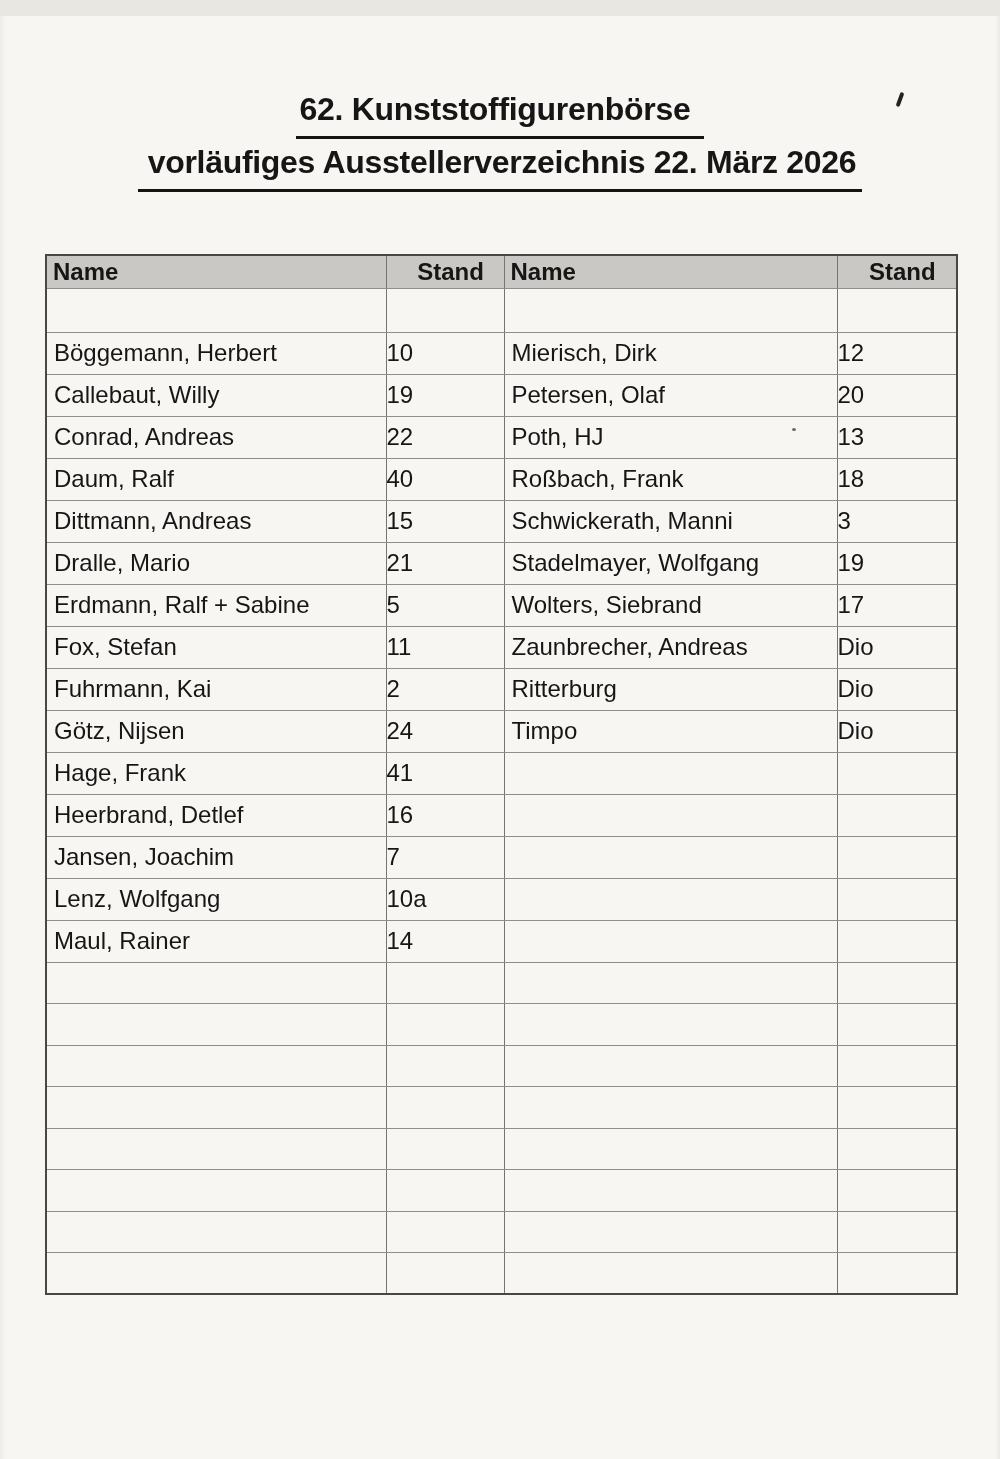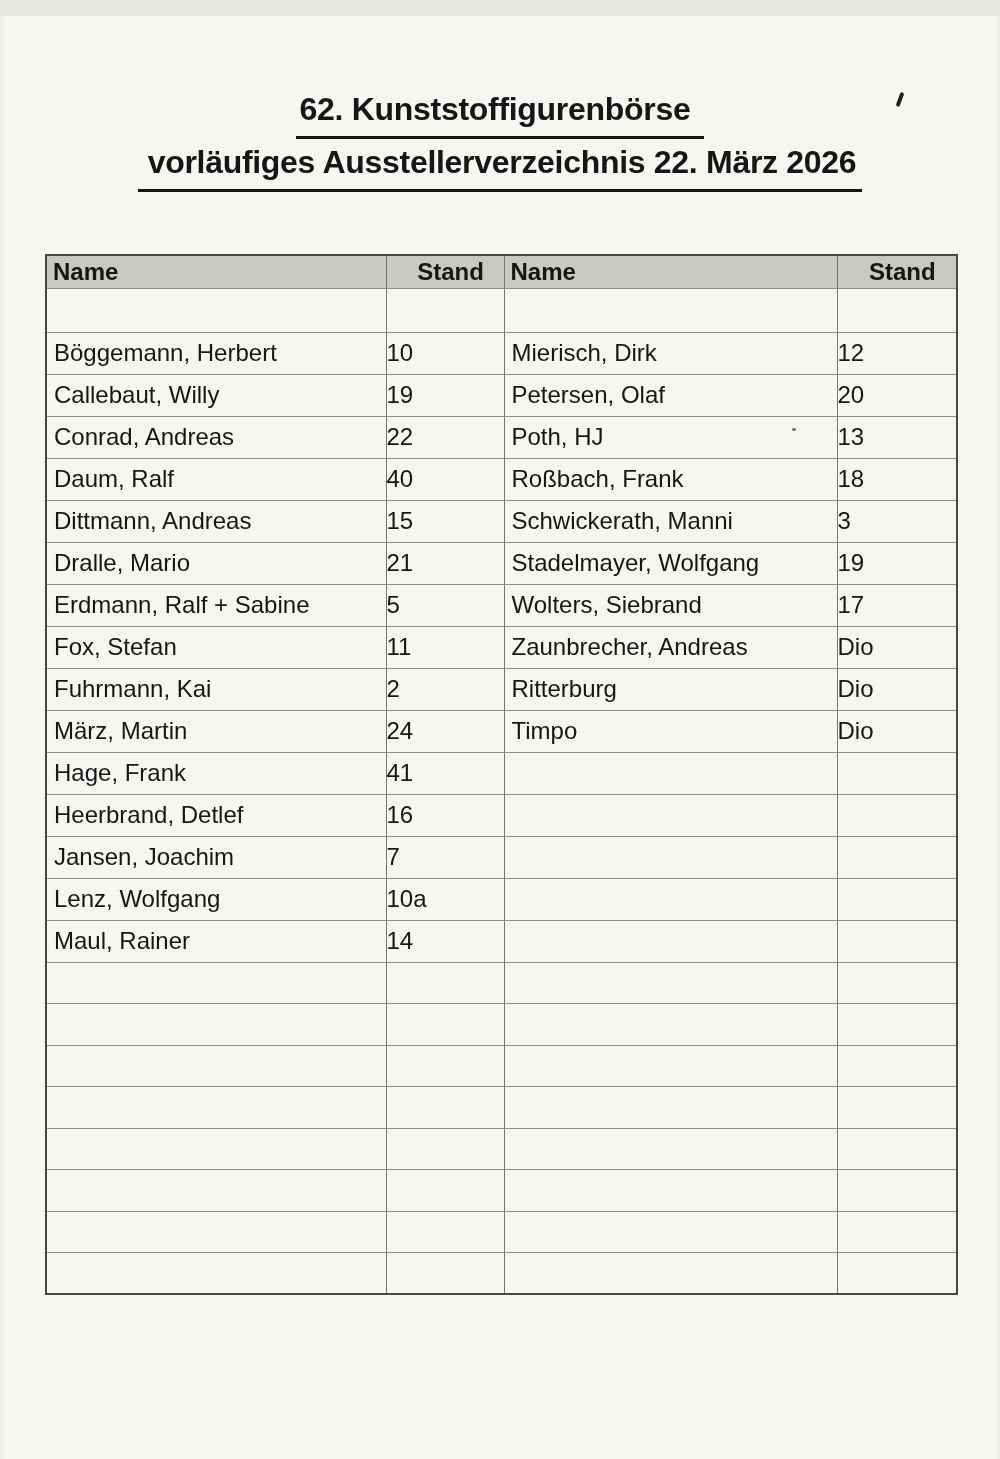--- a/index.html
+++ b/index.html
@@ -182,21 +182,21 @@
           <td class="name-cell">Zaunbrecher, Andreas</td>
           <td class="stand-cell">Dio</td>
         </tr>
         <tr class="data-row">
           <td class="name-cell">Fuhrmann, Kai</td>
           <td class="stand-cell">2</td>
           <td class="name-cell">Ritterburg</td>
           <td class="stand-cell">Dio</td>
         </tr>
         <tr class="data-row">
-          <td class="name-cell">März, Martin</td>
+          <td class="name-cell">Götz, Nijsen</td>
           <td class="stand-cell">24</td>
           <td class="name-cell">Timpo</td>
           <td class="stand-cell">Dio</td>
         </tr>
         <tr class="data-row">
           <td class="name-cell">Hage, Frank</td>
           <td class="stand-cell">41</td>
           <td class="name-cell"></td>
           <td class="stand-cell"></td>
         </tr>

